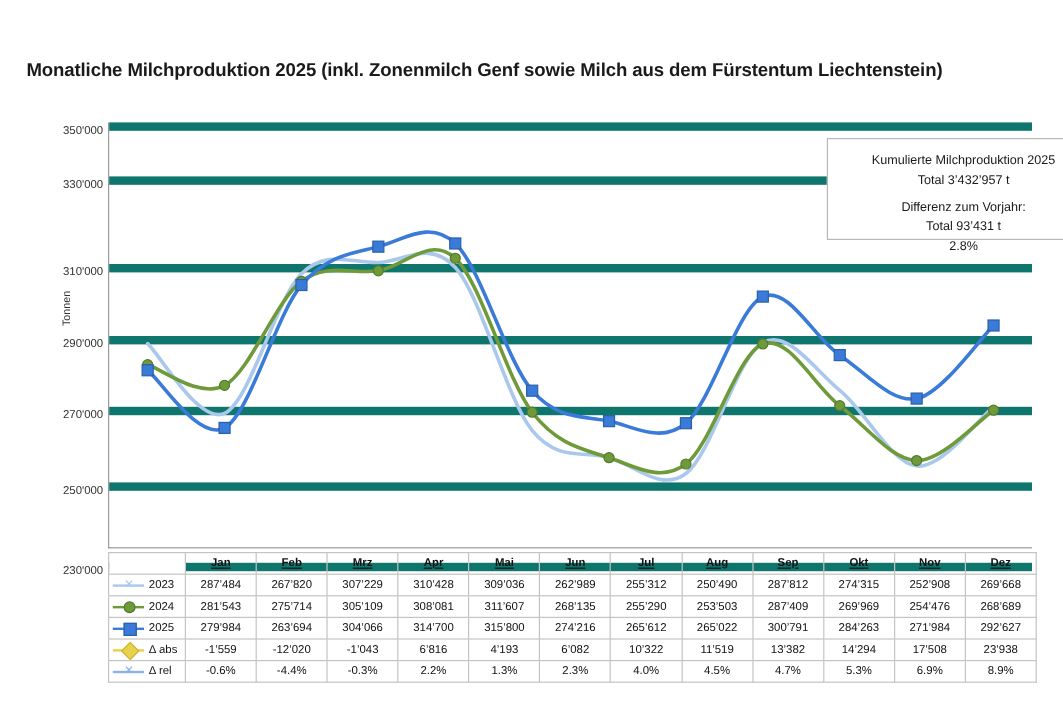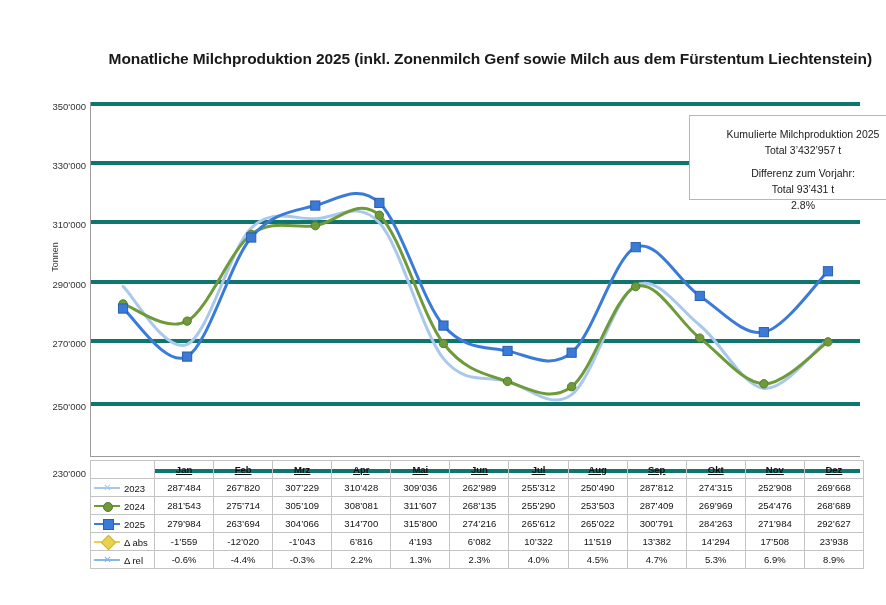--- a/index.html
+++ b/index.html
@@ -22,21 +22,20 @@
   .title {
     position: absolute;
     left: 22px;
     top: 50px;
     width: 850px;
     font-size: 15.5px;
     font-weight: bold;
     color: #1a1a1a;
     letter-spacing: -0.1px;
     white-space: nowrap;
-    text-align: right;
   }
   
   #plot-wrap {
     position: absolute;
     left: 24px;
     top: 92px;
     width: 840px;
     height: 375px;
   }
   #yaxis-title {
@@ -58,21 +57,21 @@
     height: 355px;
     border-left: 1px solid #9a9a9a;
     border-bottom: 1px solid #9a9a9a;
     box-sizing: border-box;
   }
   .gridline {
     position: absolute;
     left: 0;
     width: 100%;
     height: 0;
-    border-top: 4px solid #0f766e;
+    border-top: 7px solid #0f766e;
   }
   .ylabel {
     position: absolute;
     right: 100%;
     margin-right: 5px;
     transform: translateY(-50%);
     font-size: 9.5px;
     color: #333;
     white-space: nowrap;
   }
@@ -194,21 +193,21 @@
           </div>
           <div class="gridline" style="top: 236.667px;">
             <span class="ylabel">270'000</span>
           </div>
           <div class="gridline" style="top: 177.5px;">
             <span class="ylabel">290'000</span>
           </div>
           <div class="gridline" style="top: 118.333px;">
             <span class="ylabel">310'000</span>
           </div>
-          <div class="gridline" style="top: 59px; text-align: center;">
+          <div class="gridline" style="top: 45px; text-align: center;">
             <span class="ylabel">330'000</span>
           </div>
           <div class="gridline" style="top: 0px;">
             <span class="ylabel">350'000</span>
           </div>
         </div>
       <svg class="series" id="series-svg" viewBox="0 0 770 355" preserveAspectRatio="none">
           <path d="M 32.1 184.9 C 42.8 194.6, 74.9 252.9, 96.3 243.1 C 117.6 233.4, 139.0 147.5, 160.4 126.5 C 181.8 105.5, 203.2 118.0, 224.6 117.1 C 246.0 116.2, 267.4 97.8, 288.8 121.2 C 310.1 144.6, 331.5 230.9, 352.9 257.4 C 374.3 283.9, 395.7 274.1, 417.1 280.1 C 438.5 286.1, 459.9 309.4, 481.3 293.4 C 502.6 277.4, 524.0 195.6, 545.4 184.0 C 566.8 172.4, 588.2 206.7, 609.6 223.9 C 631.0 241.1, 652.4 284.9, 673.8 287.2 C 695.1 289.5, 727.2 245.9, 737.9 237.6" fill="none" stroke="#a9c8ec" stroke-width="3" stroke-linecap="round" stroke-linejoin="round"></path>
           <path d="M 32.1 202.5 C 42.8 205.4, 74.9 231.4, 96.3 219.8 C 117.6 208.1, 139.0 148.8, 160.4 132.8 C 181.8 116.8, 203.2 127.2, 224.6 124.0 C 246.0 120.8, 267.4 93.9, 288.8 113.6 C 310.1 133.3, 331.5 214.4, 352.9 242.2 C 374.3 270.0, 395.7 273.0, 417.1 280.2 C 438.5 287.4, 459.9 301.3, 481.3 285.5 C 502.6 269.6, 524.0 193.3, 545.4 185.2 C 566.8 177.0, 588.2 220.5, 609.6 236.8 C 631.0 253.0, 652.4 282.0, 673.8 282.6 C 695.1 283.2, 727.2 247.6, 737.9 240.5" fill="none" stroke="#6f9a3a" stroke-width="3" stroke-linecap="round" stroke-linejoin="round"></path>
           <circle cx="32.083333333333336" cy="202.51862500000001" r="4.2" fill="#6f9a3a" stroke="#55792c" stroke-width="1"></circle>

